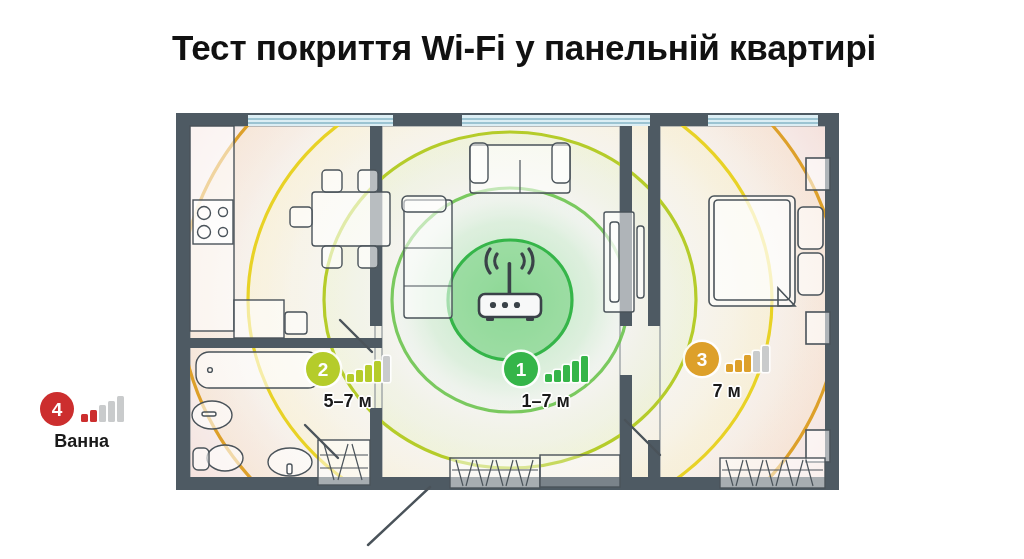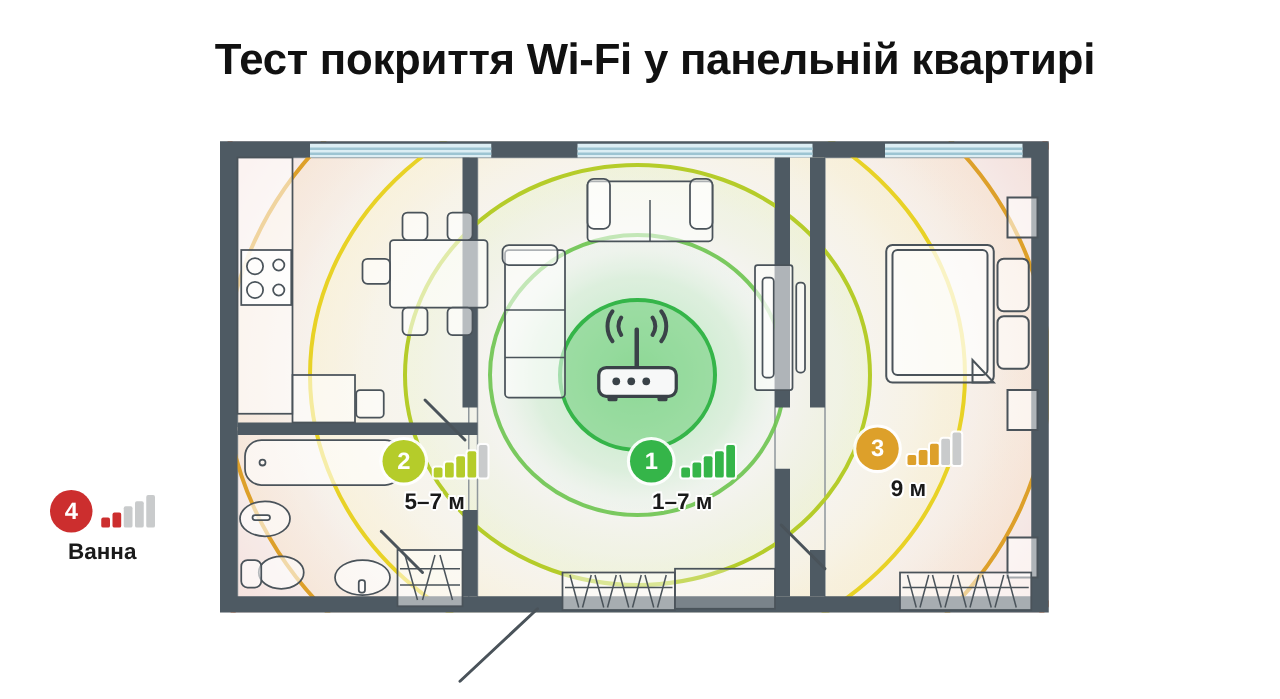--- a/index.html
+++ b/index.html
@@ -349,21 +349,21 @@
     <div class="marker-row">
       <div class="marker-badge" style="background:#dda02a">3</div>
       <div class="bars">
         <div class="bar h1" style="background:#dda02a"></div>
         <div class="bar h2" style="background:#dda02a"></div>
         <div class="bar h3" style="background:#dda02a"></div>
         <div class="bar h4 off"></div>
         <div class="bar h5 off"></div>
       </div>
     </div>
-    <div class="marker-label">9 м</div>
+    <div class="marker-label">7 м</div>
   </div>
 
   <div class="marker" id="marker-4">
     <div class="marker-row">
       <div class="marker-badge" style="background:#cc2e2e">4</div>
       <div class="bars">
         <div class="bar h1" style="background:#cc2e2e"></div>
         <div class="bar h2" style="background:#cc2e2e"></div>
         <div class="bar h3 off"></div>
         <div class="bar h4 off"></div>

